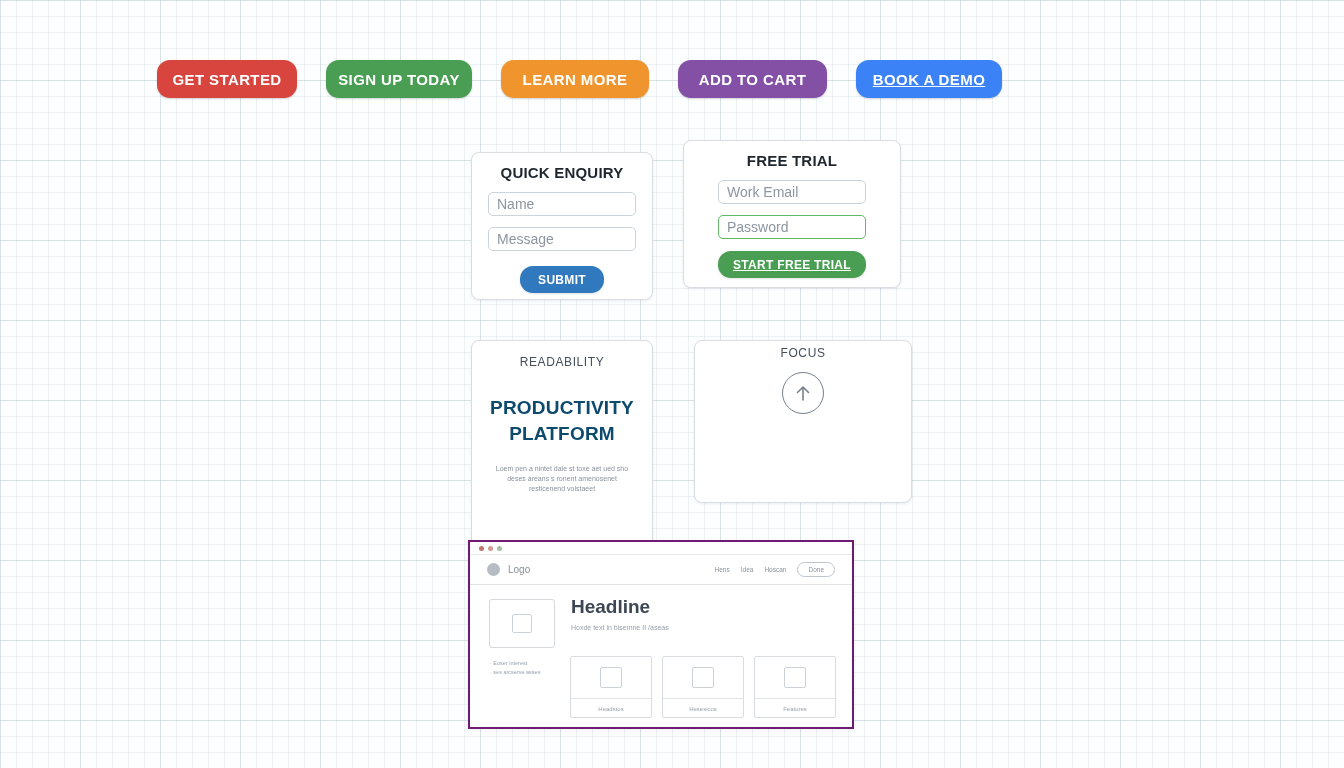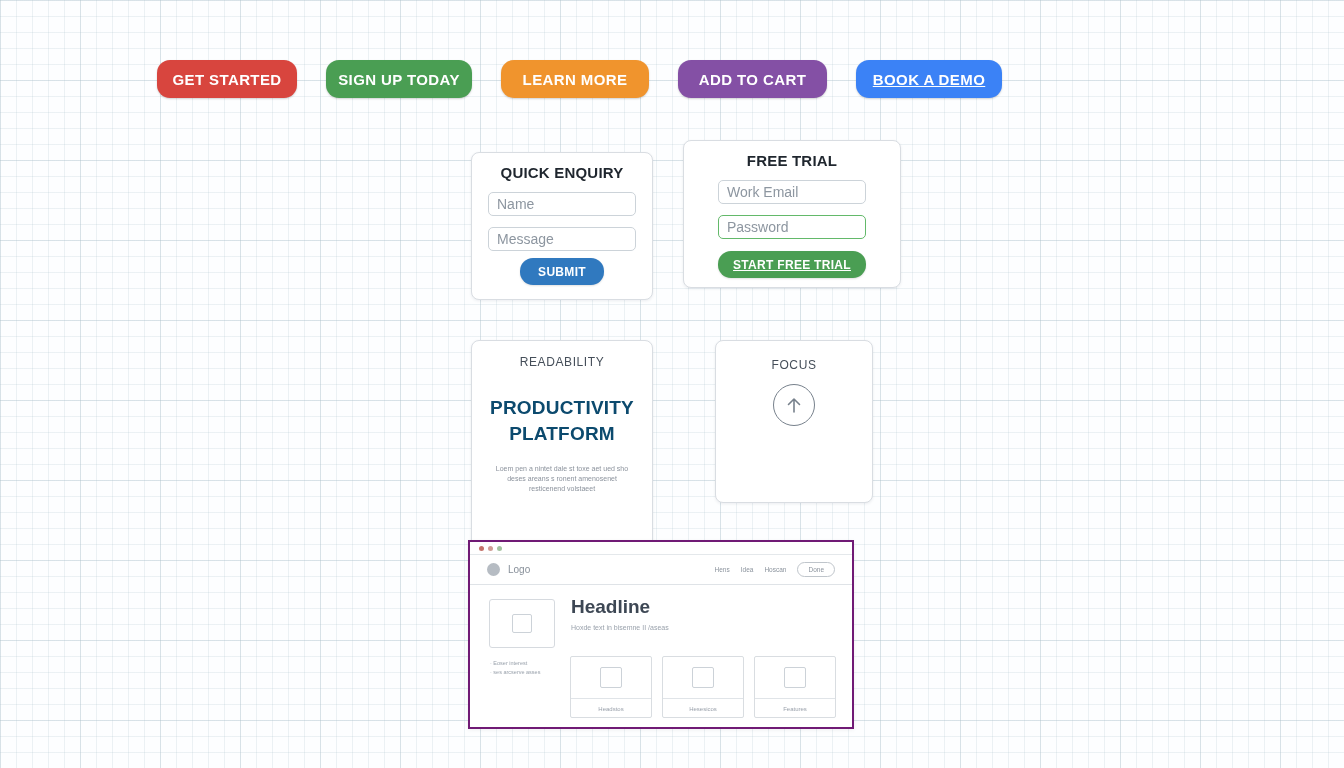--- a/index.html
+++ b/index.html
@@ -41,32 +41,32 @@
   #free-trial    { left:683px; top:140px; width:218px; height:148px; }
   .form-title { font-size:15px; font-weight:bold; color:#1f262e; letter-spacing:0.2px; }
   .form-input {
     width:148px; height:24px; margin-top:11px;
     border:1px solid #ccd3d9; border-radius:5px;
     padding:0 8px; font-size:14px; color:#5a636e;
     font-family:"Liberation Sans", sans-serif; outline:none; background:#fff;
   }
   .form-input::placeholder { color:#8d96a0; }
   .submit-btn {
-    margin-top:7px; border:none; border-radius:13px; color:#fff;
+    margin-top:15px; border:none; border-radius:13px; color:#fff;
     font-family:"Liberation Sans", sans-serif;
     font-weight:bold; font-size:12px; letter-spacing:0.3px;
     height:27px; cursor:pointer; box-shadow:0 1px 2px rgba(0,0,0,0.12);
   }
   #submit-enquiry { width:84px; }
   #submit-trial { width:148px; margin-top:12px;text-decoration:underline; }
 
   
   .feature-card { display:flex; flex-direction:column; align-items:center; text-align:center; }
   #readability-card { left:471px; top:340px; width:182px; height:208px; padding-top:14px; }
-  #focus-card       { left:715px; top:340px; width:158px; height:163px; padding-top:17px; }
+  #focus-card       { left:694px; top:340px; width:218px; height:163px; padding-top:5px; }
   .feature-label { font-size:12px; color:#454e59; letter-spacing:0.6px; }
   .feature-heading {
     font-size:19px; line-height:26px; font-weight:bold; color:#0c4a6e;
     letter-spacing:0.2px; padding:0 18px;
   }
   #readability-card .feature-heading { margin-top:26px; }
   .feature-body {
     margin-top:17px; font-size:7px; line-height:10px; color:#8b929c; padding:0 22px;
   }
   .focus-circle {

